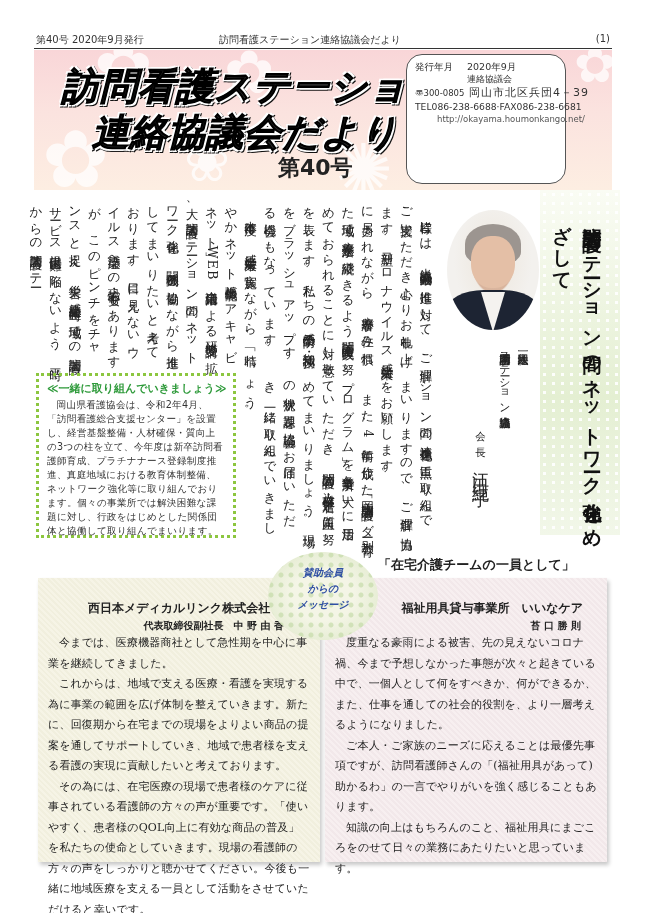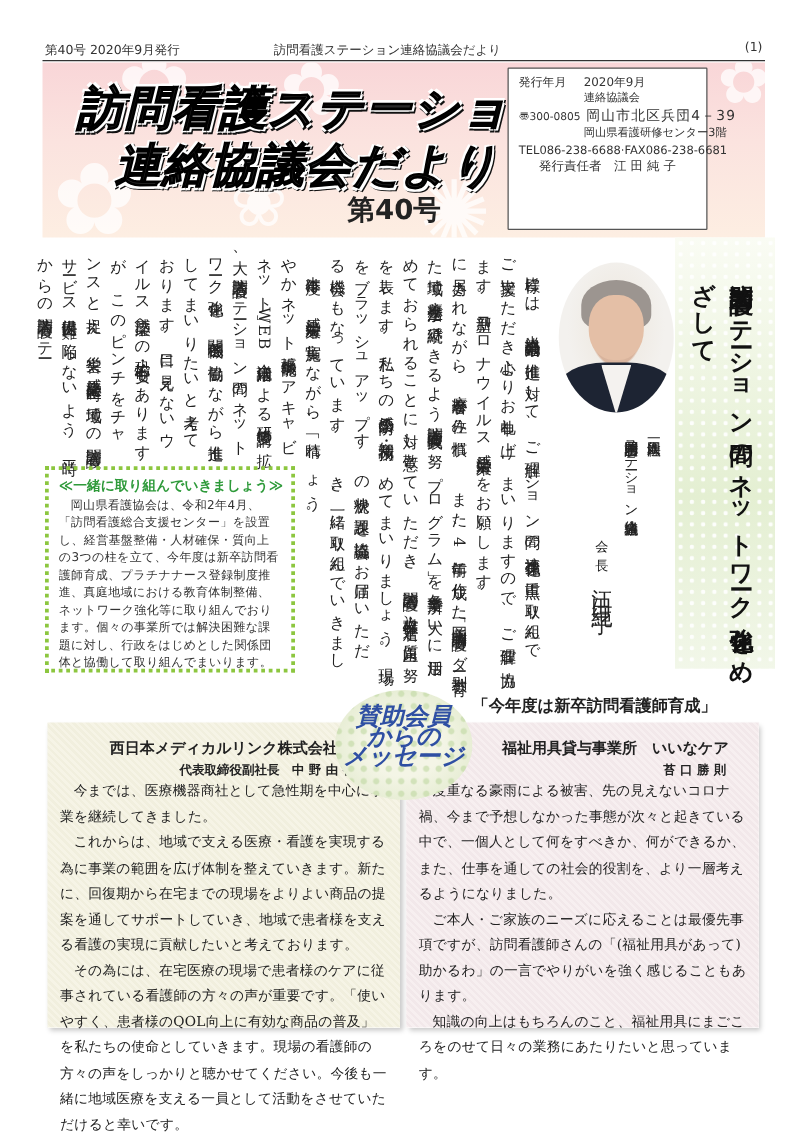--- a/index.html
+++ b/index.html
@@ -29,21 +29,21 @@
     -webkit-text-stroke: 1px #000;
   }
   .title-line.l1 { left: 28px; top: 12px; font-size: 37px; }
   .title-line.l2 { left: 58px; top: 58px; font-size: 37px; }
   .issue-no {
     position: absolute; left: 244px; top: 103px; font-family: "DejaVu Sans", sans-serif;
     font-weight: bold; font-size: 22px; color: #222;
   }
   .infobox {
     position: absolute; left: 372px; top: 4px; width: 160px; height: 130px;
-    background: #fff; border: 1.5px solid #555; border-radius: 1px;
+    background: #fff; border: 1.5px solid #555; border-radius: 16px;
     font-family: "DejaVu Sans", sans-serif; color: #333; padding: 5px 8px;
   }
   .ib-row { font-size: 9.5px; line-height: 13px; white-space: nowrap; }
   .ib-row .k { display: inline-block; width: 52px; }
   .ib-row.indent { padding-left: 52px; font-size: 9px; }
   .ib-row.small { font-size: 8.5px; color: #555; padding-left: 22px; }
   .ib-row.big { font-size: 11px; letter-spacing: 1px; }
   .ib-row.center { text-align: center; font-size: 10px; }
 
   
@@ -86,40 +86,40 @@
     font-family: "DejaVu Sans", sans-serif;
   }
   .notice-title { color: #2e9a3a; font-weight: bold; font-size: 11px; text-align: center; margin-bottom: 2px; white-space: nowrap; }
   .notice-body { font-size: 9.6px; line-height: 14px; color: #333; letter-spacing: 0.3px; }
   .notice-body .ind { display: inline-block; width: 1em; }
 
   .msg-head {
     position: absolute; font-family: "DejaVu Sans", sans-serif; font-size: 13px; font-weight: bold; color: #222; white-space: nowrap;
   }
   .card {
-    position: absolute; top: 578px; height: 244px; padding: 12px 10px;
+    position: absolute; top: 578px; height: 284px; padding: 22px 10px;
     box-shadow: 2px 3px 4px rgba(0,0,0,0.22);
   }
   .card.left { left: 38px; width: 282px;
     background: repeating-linear-gradient(45deg, #f6f4e6 0 2px, #f1efde 2px 4px); }
   .card.right { left: 325px; width: 282px;
     background: repeating-linear-gradient(45deg, #f7eff0 0 2px, #f2e8ea 2px 4px); }
   .card .company { font-family: "DejaVu Sans", sans-serif; font-weight: bold; font-size: 12px; color: #222; }
   .card .rep { font-family: "DejaVu Sans", sans-serif; font-size: 10px; color: #222; font-weight: bold; }
   .card .body { font-family: "DejaVu Serif", serif; font-size: 11px; line-height: 20.5px; color: #222; letter-spacing: 0.2px; }
   .card .body p.ind { text-indent: 1em; }
 
   .badge {
     position: absolute; left: 268px; top: 552px; width: 110px; height: 88px; border-radius: 50%;
     background:
       radial-gradient(circle at 30% 30%, rgba(190,215,160,0.6) 2px, transparent 3px) 0 0/10px 10px,
       radial-gradient(ellipse, #f4f5e6 40%, #e8eed6 70%, rgba(255,255,255,0) 73%);
     text-align: center;
     font-family: "DejaVu Sans", sans-serif; font-style: italic; font-weight: bold;
-    color: #2f4fa3; font-size: 19px; line-height: 16px; padding-top: 13px;
+    color: #2f4fa3; font-size: 10px; line-height: 16px; padding-top: 13px;
   }
 </style>
 </head>
 <body>
 
 <div class="running-head">
   <span class="rh-left">第40号 2020年9月発行</span>
   <span class="rh-center">訪問看護ステーション連絡協議会だより</span>
   <span class="rh-right">(1)</span>
 </div>
@@ -133,23 +133,22 @@
   <span class="flower" style="left:540px;top:-10px;font-size:50px;">✿</span>
 
   <div class="title-line l1">訪問看護ステーション</div>
   <div class="title-line l2">連絡協議会だより</div>
   <div class="issue-no">第40号</div>
 
   <div class="infobox">
     <div class="ib-row"><span class="k">発行年月</span><span>2020年9月</span></div>
     <div class="ib-row indent">連絡協議会</div>
     <div class="ib-row big"><span style="font-size:8.5px;letter-spacing:0">〠300-0805</span> <span>岡山市北区兵団4－39</span></div>
-    <div class="ib-row indent">岡山県看護研修センター3階</div>
     <div class="ib-row" style="font-size:9.2px">TEL086-238-6688·FAX086-238-6681</div>
-    <div class="ib-row center">発行責任者　江 田 純 子</div>
+    <div class="ib-row small">http://okayama.houmonkango.net/</div>
   </div>
 </div>
 
 <div class="vcol" style="left:38px; top:198px; height:165px; width:398px;">
   <p class="ind">皆様には、当協議会活動の推進に対して、ご理解ご支援いただき心よりお礼申し上げます。新型コロナウイルス感染症対策に尽力されながら、療養者が住み慣れた地域で療養生活が継続できるよう訪問看護実践に努めておられることに対し敬意を表します。私たちの感染予防の知識・技術をブラッシュアップする機会にもなっています。</p>
   <p class="ind">本年度は、感染症対策を実施しながら、「晴れやかネット拡張機能ケアキャビネット」WEB会議活用による研修受講の拡大、訪問看護ステーション間のネットワーク強化を、関係機関と協働しながら推進してまいりたいと考えております。目に見えないウイルス感染症への恐怖・不安もありますが、このピンチをチャンスと捉え、災害や感染症発生時に地域での訪問看護サービス提供困難に陥らないよう、平時からの訪問看護ステー</p>
 </div>
 
 <div class="vcol" style="left:242px; top:372px; height:165px; width:194px;">
   <p>ション間の連携強化を重点に取り組んでまいりますので、ご理解ご協力をお願いします。</p>
@@ -174,21 +173,21 @@
     <span class="n">江田純子</span>
   </div>
 </div>
 
 <div class="notice">
   <div class="notice-title">≪一緒に取り組んでいきましょう≫</div>
   <div class="notice-body"><span class="ind"></span><span>岡山県看護協会は、令和2年4月、「訪問看護総合支援センター」を設置し、経営基盤整備・人材確保・質向上の3つの柱を立て、今年度は新卒訪問看護師育成、プラチナナース登録制度推進、真庭地域における教育体制整備、ネットワーク強化等に取り組んでおります。個々の事業所では解決困難な課題に対し、行政をはじめとした関係団体と協働して取り組んでまいります。</span></div>
 </div>
 
 <div class="msg-head" style="left:40px; top:556px;margin-top:40px;">「地域で支える看護の実現に向けて」</div>
-<div class="msg-head" style="left:378px; top:556px;">「今年度は新卒訪問看護師育成」</div>
+<div class="msg-head" style="left:378px; top:556px;">「在宅介護チームの一員として」</div>
 
 <div class="card left">
   <div class="company" style="text-align:center; padding-left:0;">西日本メディカルリンク株式会社</div>
   <div class="rep" style="text-align:right; padding-right:26px; margin-top:2px;">代表取締役副社長　中 野 由 香</div>
   <div class="body">
     <p class="ind">今までは、医療機器商社として急性期を中心に事業を継続してきました。</p>
     <p class="ind">これからは、地域で支える医療・看護を実現する為に事業の範囲を広げ体制を整えていきます。新たに、回復期から在宅までの現場をよりよい商品の提案を通してサポートしていき、地域で患者様を支える看護の実現に貢献したいと考えております。</p>
     <p class="ind">その為には、在宅医療の現場で患者様のケアに従事されている看護師の方々の声が重要です。「使いやすく、患者様のQOL向上に有効な商品の普及」を私たちの使命としていきます。現場の看護師の方々の声をしっかりと聴かせてください。今後も一緒に地域医療を支える一員として活動をさせていただけると幸いです。</p>
   </div>
 </div>

